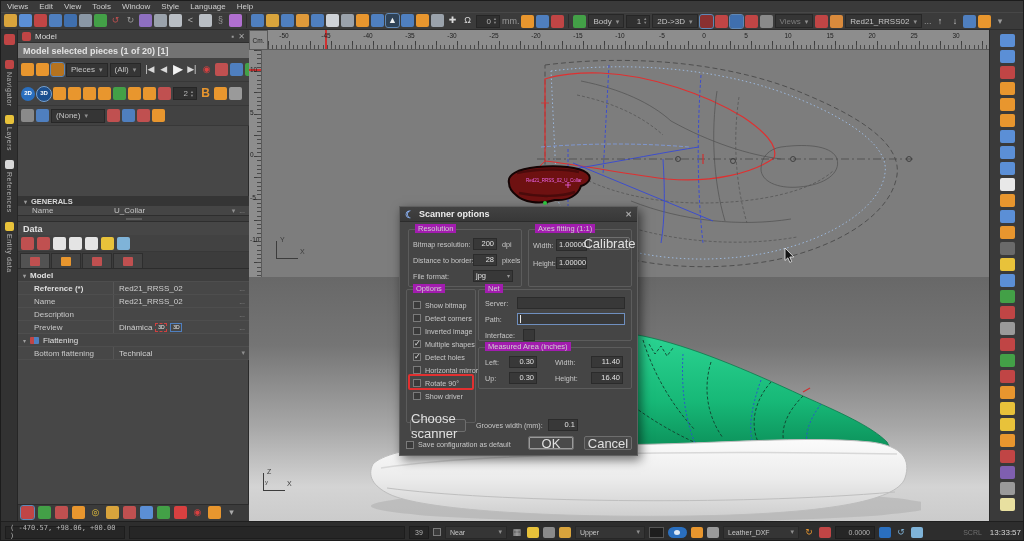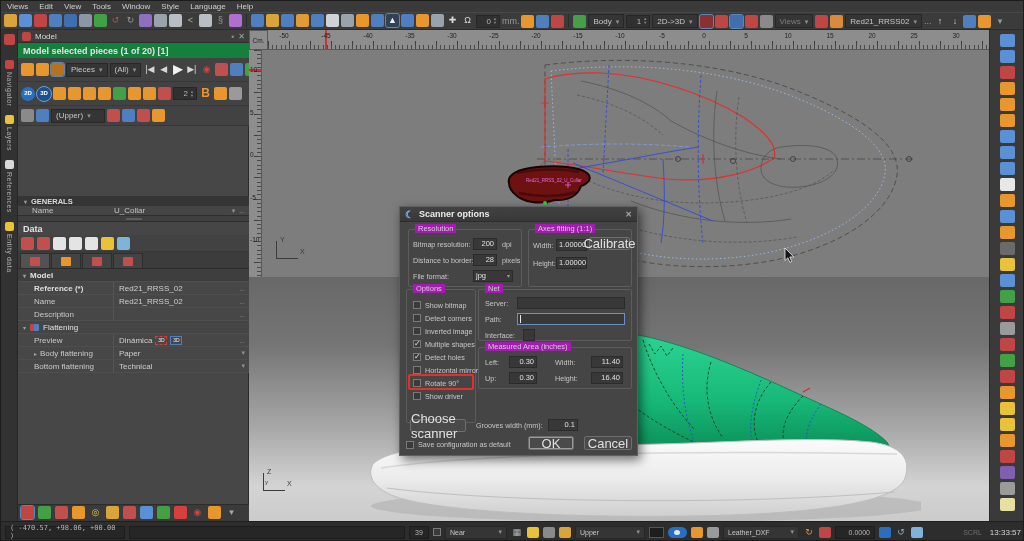--- a/index.html
+++ b/index.html
@@ -43,21 +43,21 @@
   
   #modelpanel{position:absolute;left:17px;top:29px;width:231px;height:491px;background:#474747;
               border-right:1px solid #2a2a2a}
   #modelpanel .phead{position:absolute;left:0;top:0;width:231px;height:13px;background:#3d3d3d;
         border-bottom:1px solid #2e2e2e;display:flex;align-items:center;gap:4px;padding:0 4px;font-size:8px;color:#d8d8d8}
   .phead .paw{width:9px;height:9px;border-radius:2px;background:#c04545}
   .phead .spacer{flex:1}
   .pin::after{content:"▪";color:#9a9a9a;font-size:8px}
   .x::after{content:"✕";color:#a8a8a8;font-size:8px}
   .psub{position:absolute;left:0;top:13px;width:231px;height:15px;display:flex;align-items:center;
-        padding:0 5px;font-weight:bold;font-size:9px;color:#e2e2e2;background:#15803d}
+        padding:0 5px;font-weight:bold;font-size:9px;color:#e2e2e2;background:#737373}
   .ptb{position:absolute;left:0;width:231px;display:flex;align-items:center;gap:2px;padding:0 3px;background:#424242;border-bottom:1px solid #383838}
   #ptb1{top:28px;height:24px}
   #ptb2{top:52px;height:24px}
   #ptb3{top:76px;height:20px}
   .ptabs{position:absolute;left:0;top:96px;width:231px;height:18px;display:flex;background:#3a3a3a;border-bottom:1px solid #2d2d2d}
   .ptab{display:flex;align-items:center;gap:4px;padding:0 8px;font-size:8px;color:#b8b8b8;background:#3e3e3e;border-right:1px solid #2d2d2d}
   .ptab.on{background:#4e4e4e;color:#e6e6e6}
   .ptab .ic{width:9px;height:9px;border-radius:2px}
   .plist{position:absolute;left:0;top:114px;width:231px;height:52px;background:#4c4c4c;border-bottom:1px solid #333}
   .plist .nm{position:absolute;left:10px;top:20px;font-size:8px;color:#d0d0d0}
@@ -366,21 +366,21 @@
           <span class="icn" style="background: rgb(154, 154, 154);"></span>
         </span>
     </div>
 
     <div class="ptb" id="ptb3">
       <span style="display:inline-flex;gap:2px">
           <span class="icn" style="background: rgb(138, 138, 138);"></span>
           <span class="icn" style="background: rgb(79, 127, 191);"></span>
         </span>
       <span class="sel" style="min-width:54px">
-          <span>(Upper)</span>
+          <span>(None)</span>
           <span class="car"></span>
         </span>
       <span style="display:inline-flex;gap:2px">
           <span class="icn" style="background: rgb(192, 80, 80);"></span>
           <span class="icn" style="background: rgb(79, 127, 191);"></span>
           <span class="icn" style="background: rgb(192, 80, 80);"></span>
           <span class="icn" style="background: rgb(232, 150, 46);"></span>
         </span>
     </div>
 
@@ -439,41 +439,33 @@
       <div class="trow">
         <span class="lc">Name</span>
         <span class="vc">Red21_RRSS_02</span>
         <span class="mk">...</span>
       </div>
       <div class="trow">
         <span class="lc">Description</span>
         <span class="vc"></span>
         <span class="mk">...</span>
       </div>
-      <div class="trow group" style="background:#454545;font-weight:normal">
-        <span class="exp"></span>
-        <span class="gic"></span>
-        <span>Flattening</span>
-      </div>
       <div class="trow">
         <span class="lc">Preview</span>
         <span class="vc">
             <span>Dinámica</span>
           <span class="badge3d">3D</span>
           <span class="badge3d blue">3D</span>
         </span>
         <span class="mk">...</span>
       </div>
-      <div class="trow">
-        <span class="lc">
-            <span class="expr" style="margin-right:3px"></span>
-            <span>Body flattening</span>
-          </span>
-        <span class="vc">Paper</span>
-        <span class="mk">▾</span>
+      <div class="trow group" style="background:#454545;font-weight:normal">
+        <span class="exp"></span>
+        <span class="gic"></span>
+        <span>Flattening</span>
       </div>
       <div class="trow">
         <span class="lc">Bottom flattening</span>
         <span class="vc">Technical</span>
         <span class="mk">▾</span>
       </div>
     </div>
 
     <div class="ptb" id="shoetools">
       <span style="display:inline-flex;gap:4px">

